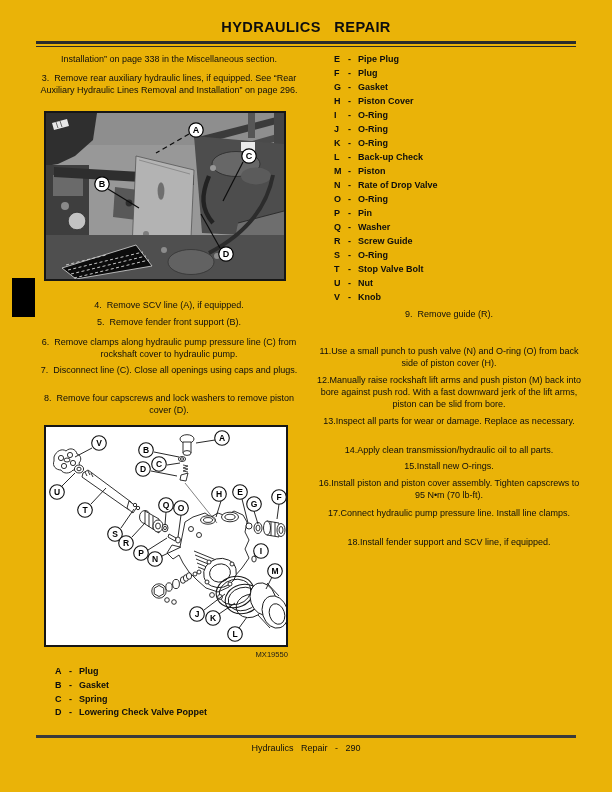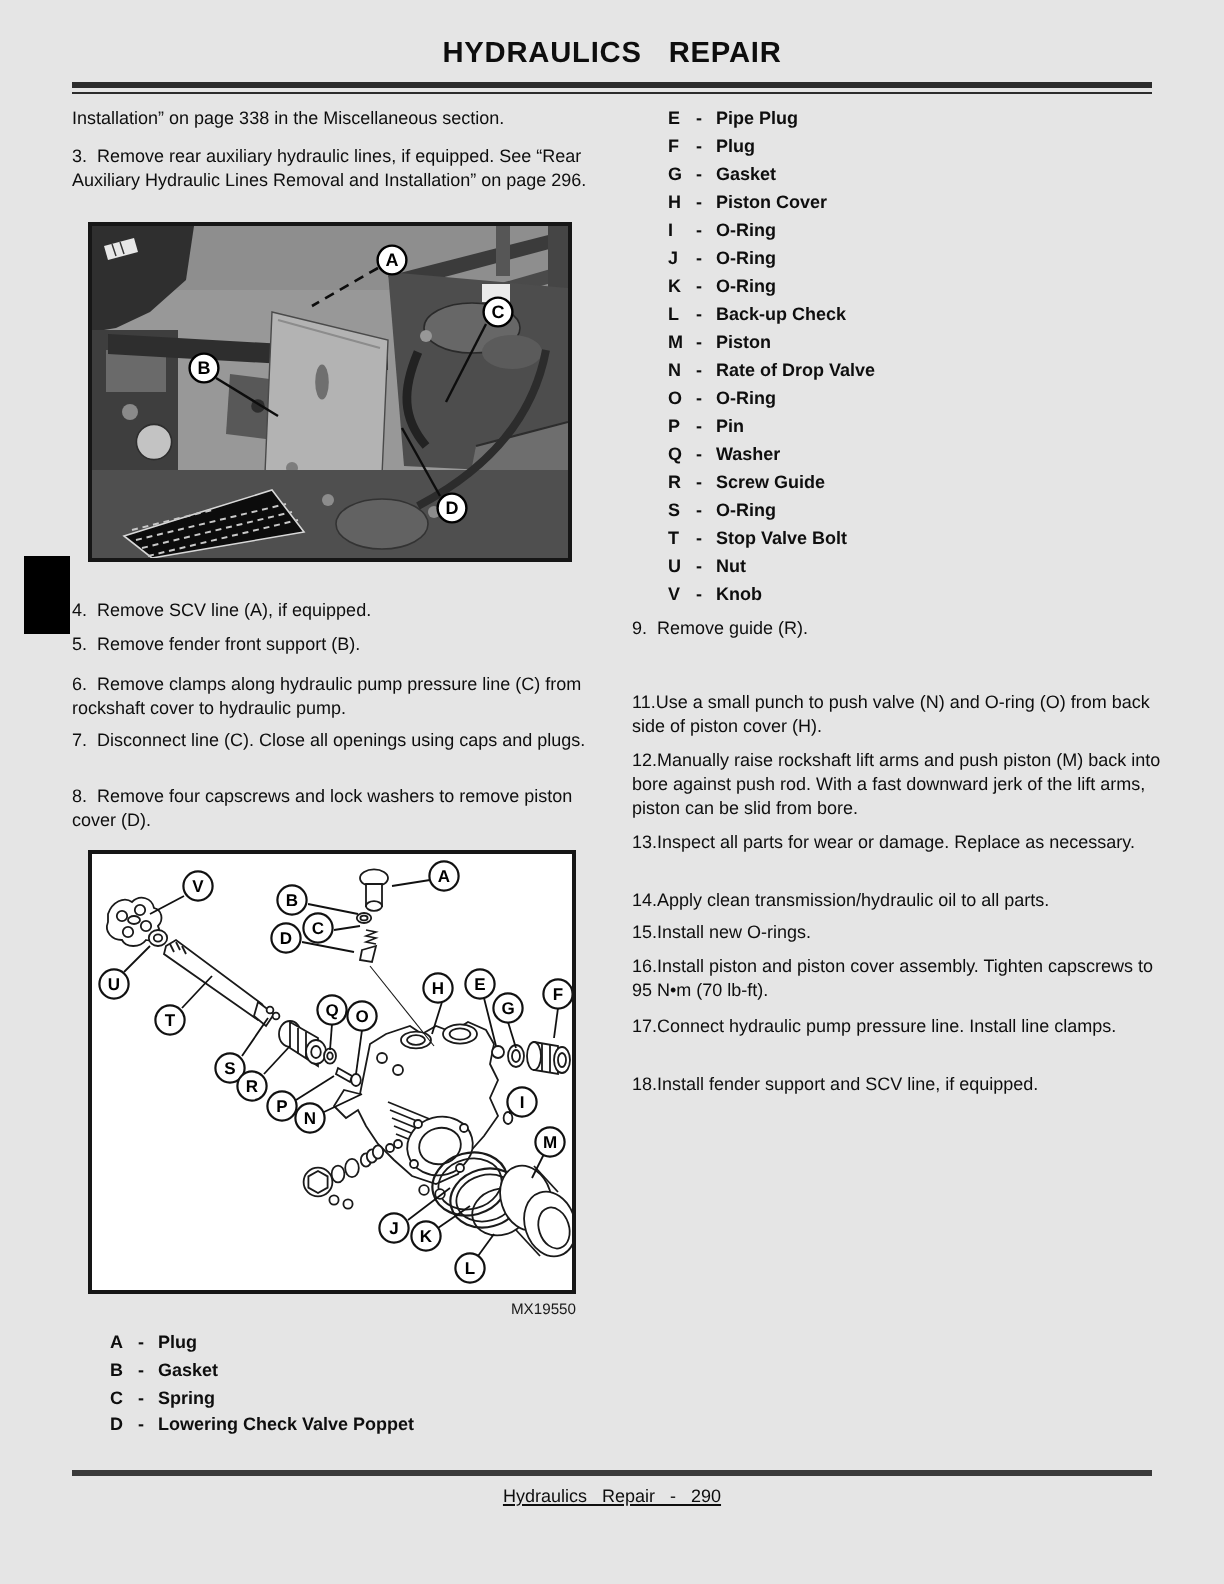--- a/index.html
+++ b/index.html
@@ -1,33 +1,33 @@
 <!DOCTYPE html>
 <html><head>
 <meta charset="utf-8">
 <style>
   html,body{margin:0;padding:0;background:#fff;}
-  .page{position:relative;width:612px;height:792px;background:#e5e5e5;overflow:hidden;
+  .page{position:relative;width:612px;height:792px;background:#eab308;overflow:hidden;
         font-family:"Liberation Sans","DejaVu Sans",sans-serif;color:#0e0e0e;}
   .title{position:absolute;top:19px;left:0;width:612px;text-align:center;
          font-size:14.6px;font-weight:bold;letter-spacing:.4px;word-spacing:9px;}
   .hrule{position:absolute;left:36px;top:41px;width:540px;height:6px;box-sizing:border-box;
          border-top:3px solid #2c2c2c;border-bottom:1px solid #2c2c2c;}
-  .p{position:absolute;margin:0;font-size:9px;line-height:12px;white-space:pre-wrap;}
+  .p{position:absolute;margin:0;font-size:9px;line-height:12px;white-space:pre-wrap;text-align:center;}
   .pl{left:36px;width:266px;}
   .pr{left:316px;width:266px;}
   .figure{position:absolute;border:2px solid #161616;box-sizing:border-box;background:#fff;}
   .figcap{position:absolute;font-size:7.6px;color:#1a1a1a;text-align:right;}
   .legend{position:absolute;font-size:9px;font-weight:bold;}
   .leg-row{display:flex;}
   .lkey{width:14px;}
   .ldash{width:10px;}
   .black-tab{position:absolute;left:12px;top:278px;width:23px;height:39px;background:#000;}
   .frule{position:absolute;left:36px;top:735px;width:540px;height:2.5px;background:#3a3a3a;}
-  .footer{position:absolute;top:743px;left:0;width:612px;text-align:center;font-size:9px;word-spacing:5px;text-decoration:underline;}
+  .footer{position:absolute;top:743px;left:0;width:612px;text-align:center;font-size:9px;word-spacing:5px;}
   .rl14{line-height:14px;}
   .rl138{line-height:13.8px;}
   svg{display:block;}
 </style>
 </head>
 <body>
 
 <div class="page">
 
   <div class="title">HYDRAULICS REPAIR</div>

